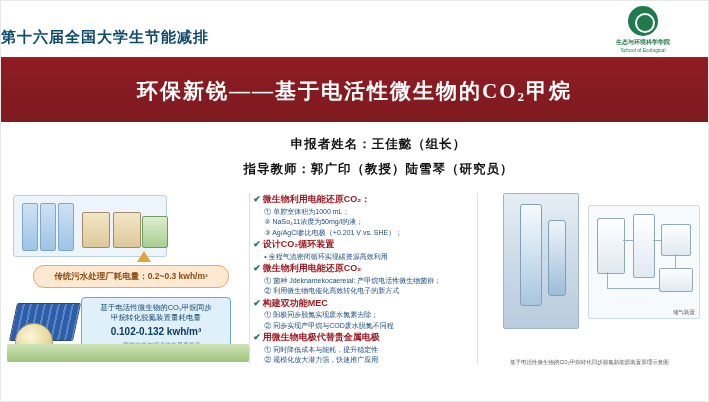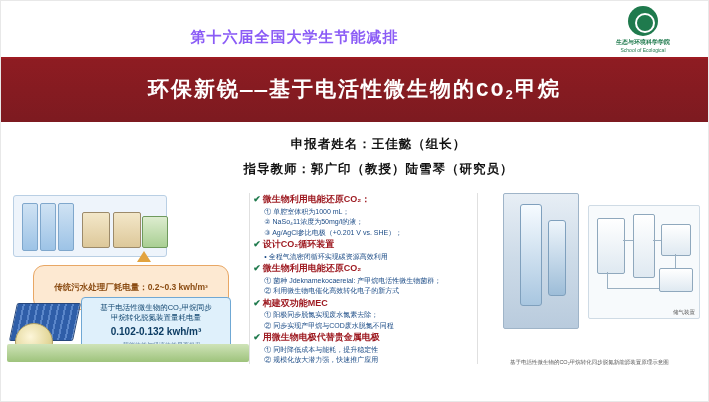--- a/index.html
+++ b/index.html
@@ -76,22 +76,22 @@
     font-weight: bold;
     color: #9e1b22;
     letter-spacing: 0.2px;
     line-height: 1.25;
     margin-top: 2px;
     white-space: nowrap;
   }
 
   .header-center {
     flex: 1 1 auto;
-    text-align: center;
-    color: #8b5cf6;
+    text-align: left;
+    color: #0c4a6e;
     font-family: "Liberation Serif", serif;
     margin-top: 16px;
   }
   .header-line1 {
     font-size: 15px;
     font-weight: bold;
     letter-spacing: 1px;
     line-height: 1.5;
   }
   .header-line2 {
@@ -142,21 +142,21 @@
   }
 
   
   .title-banner {
     background: #8d1c22;
     background: linear-gradient(180deg, #8e1c22 0%, #7d1a20 100%);
     padding: 14px 10px 12px 10px;
     text-align: center;
   }
   .title-line {
-    font-family: Liberation Mono, monospace;
+    font-family: Liberation Serif, serif;
     color: #ffffff;
     font-size: 21px;
     font-weight: bold;
     letter-spacing: 2px;
     line-height: 1.75;
     white-space: nowrap;
   }
   .title-line sub {
     font-size: 13px;
     vertical-align: baseline;
@@ -238,21 +238,21 @@
     top: 20px;
     border: 1px solid #6f9a5d;
     background: linear-gradient(180deg,#ddeccf 0%, #a9cf93 100%);
     border-radius: 2px;
   }
   .orange-bubble {
     position: absolute;
     left: 26px;
     top: 74px;
     width: 196px;
-    padding: 16px 4px;
+    padding: 5px 4px;
     background: #fde9d2;
     border: 1px solid #e8a765;
     border-radius: 11px;
     text-align: center;
     font-size: 8.5px;
     color: #8a4b12;
     font-weight: bold;
     line-height: 1.3;
     box-sizing: border-box;
   }

